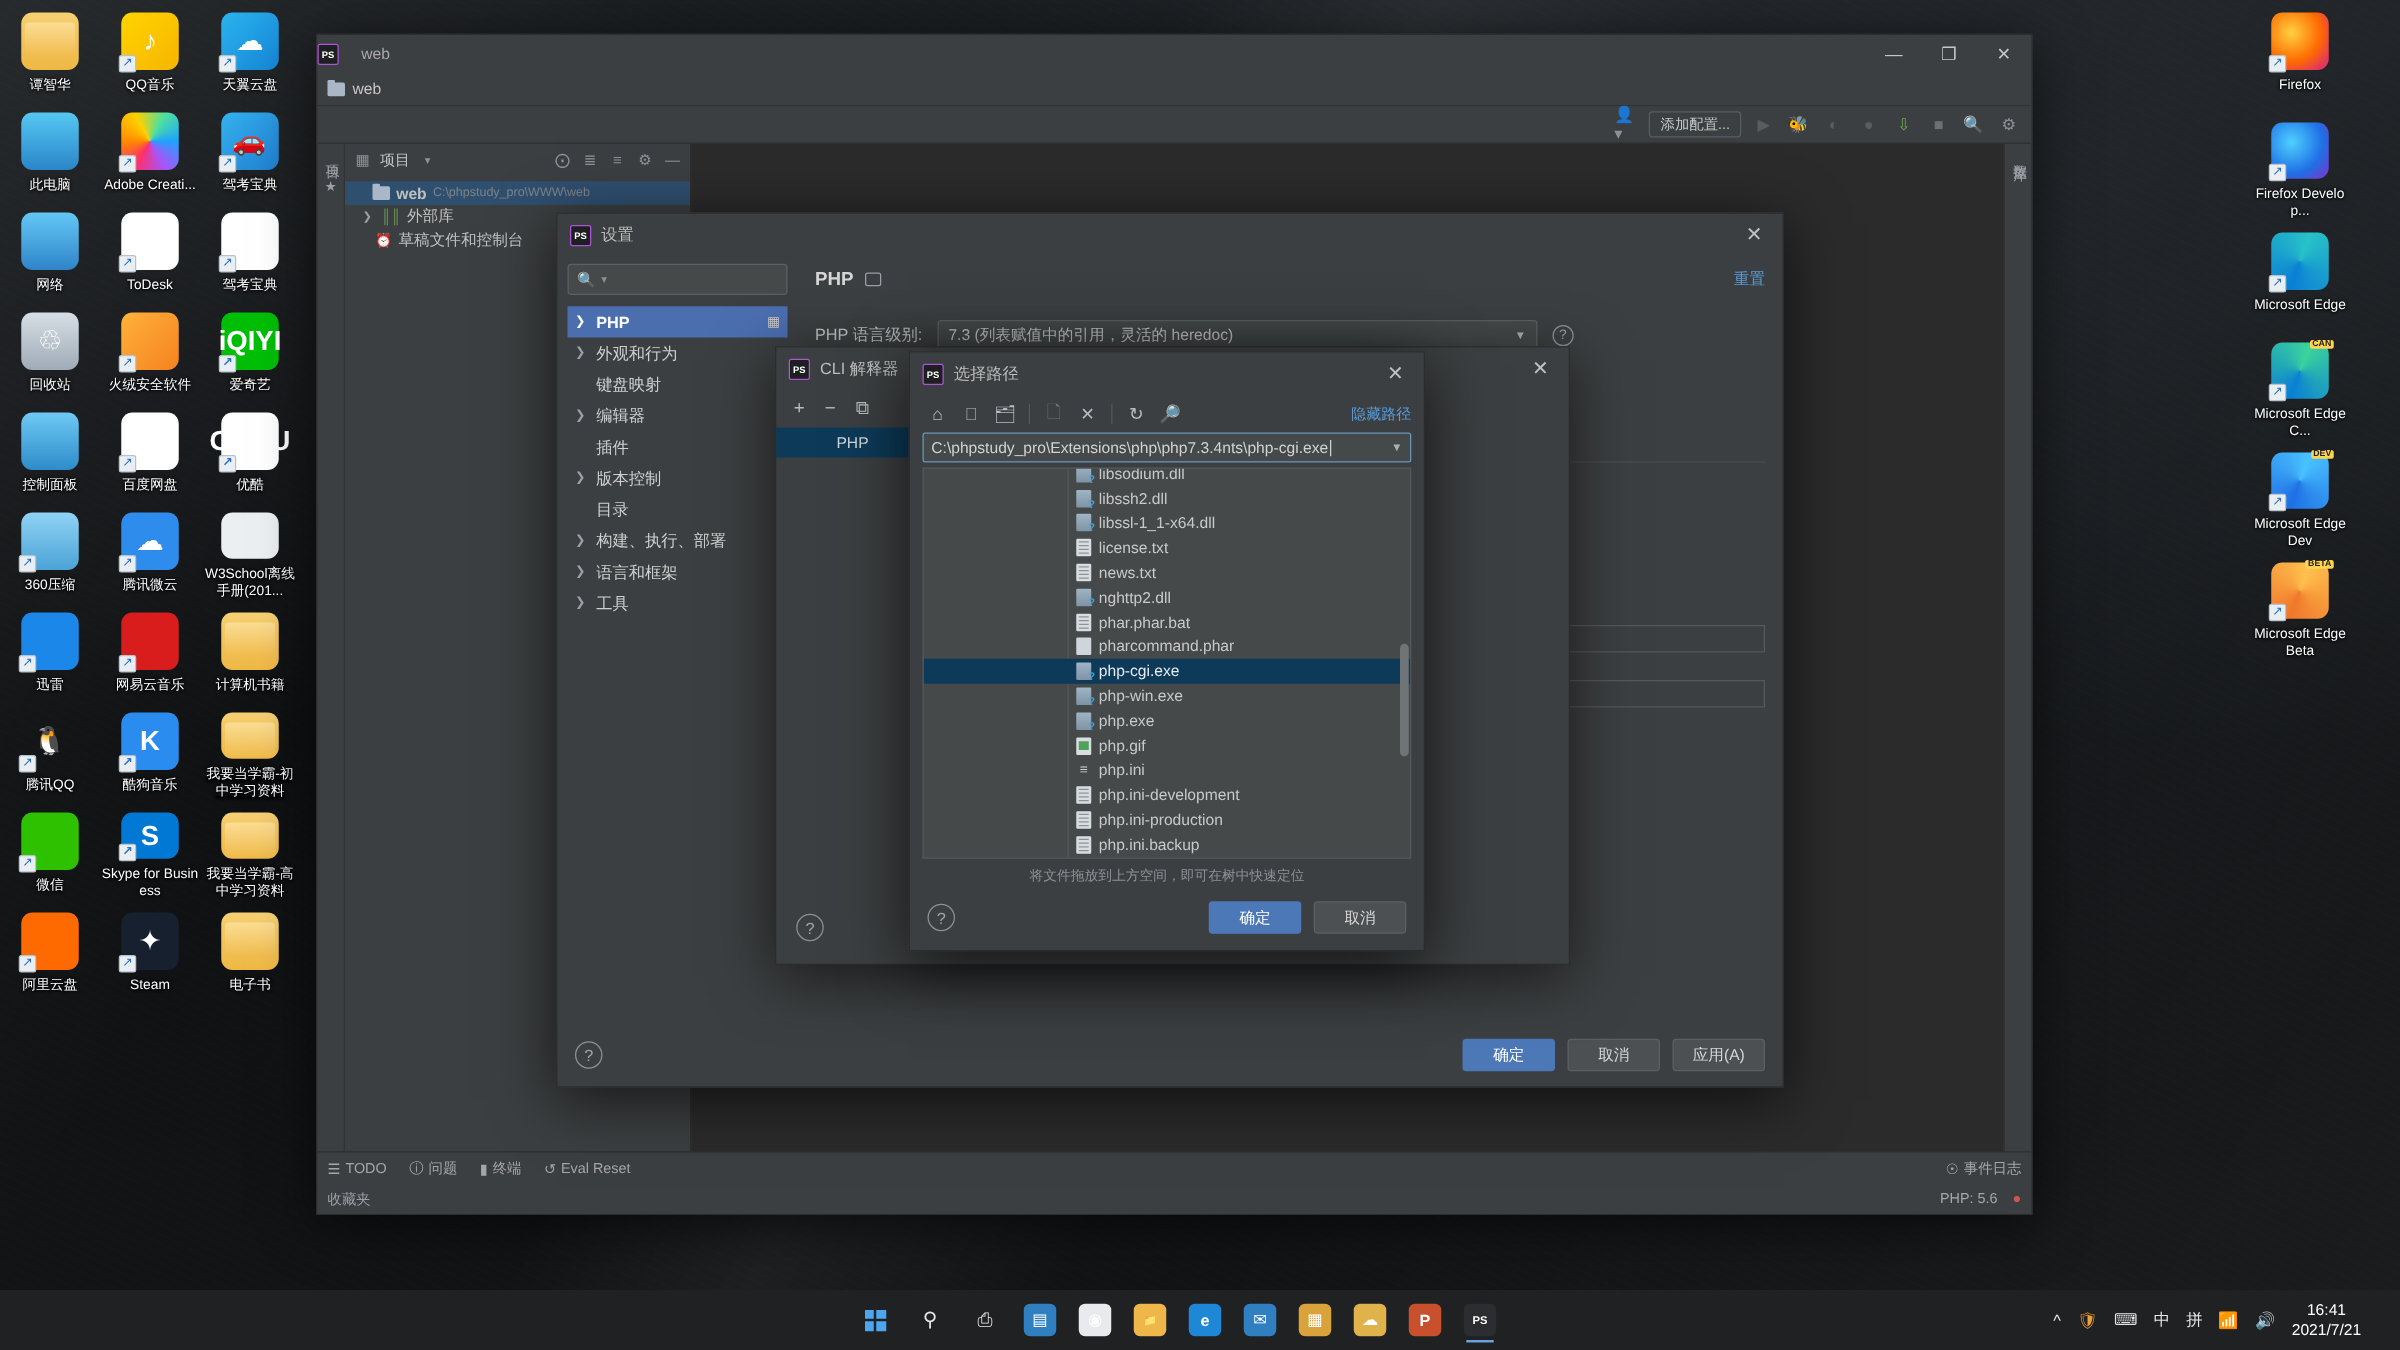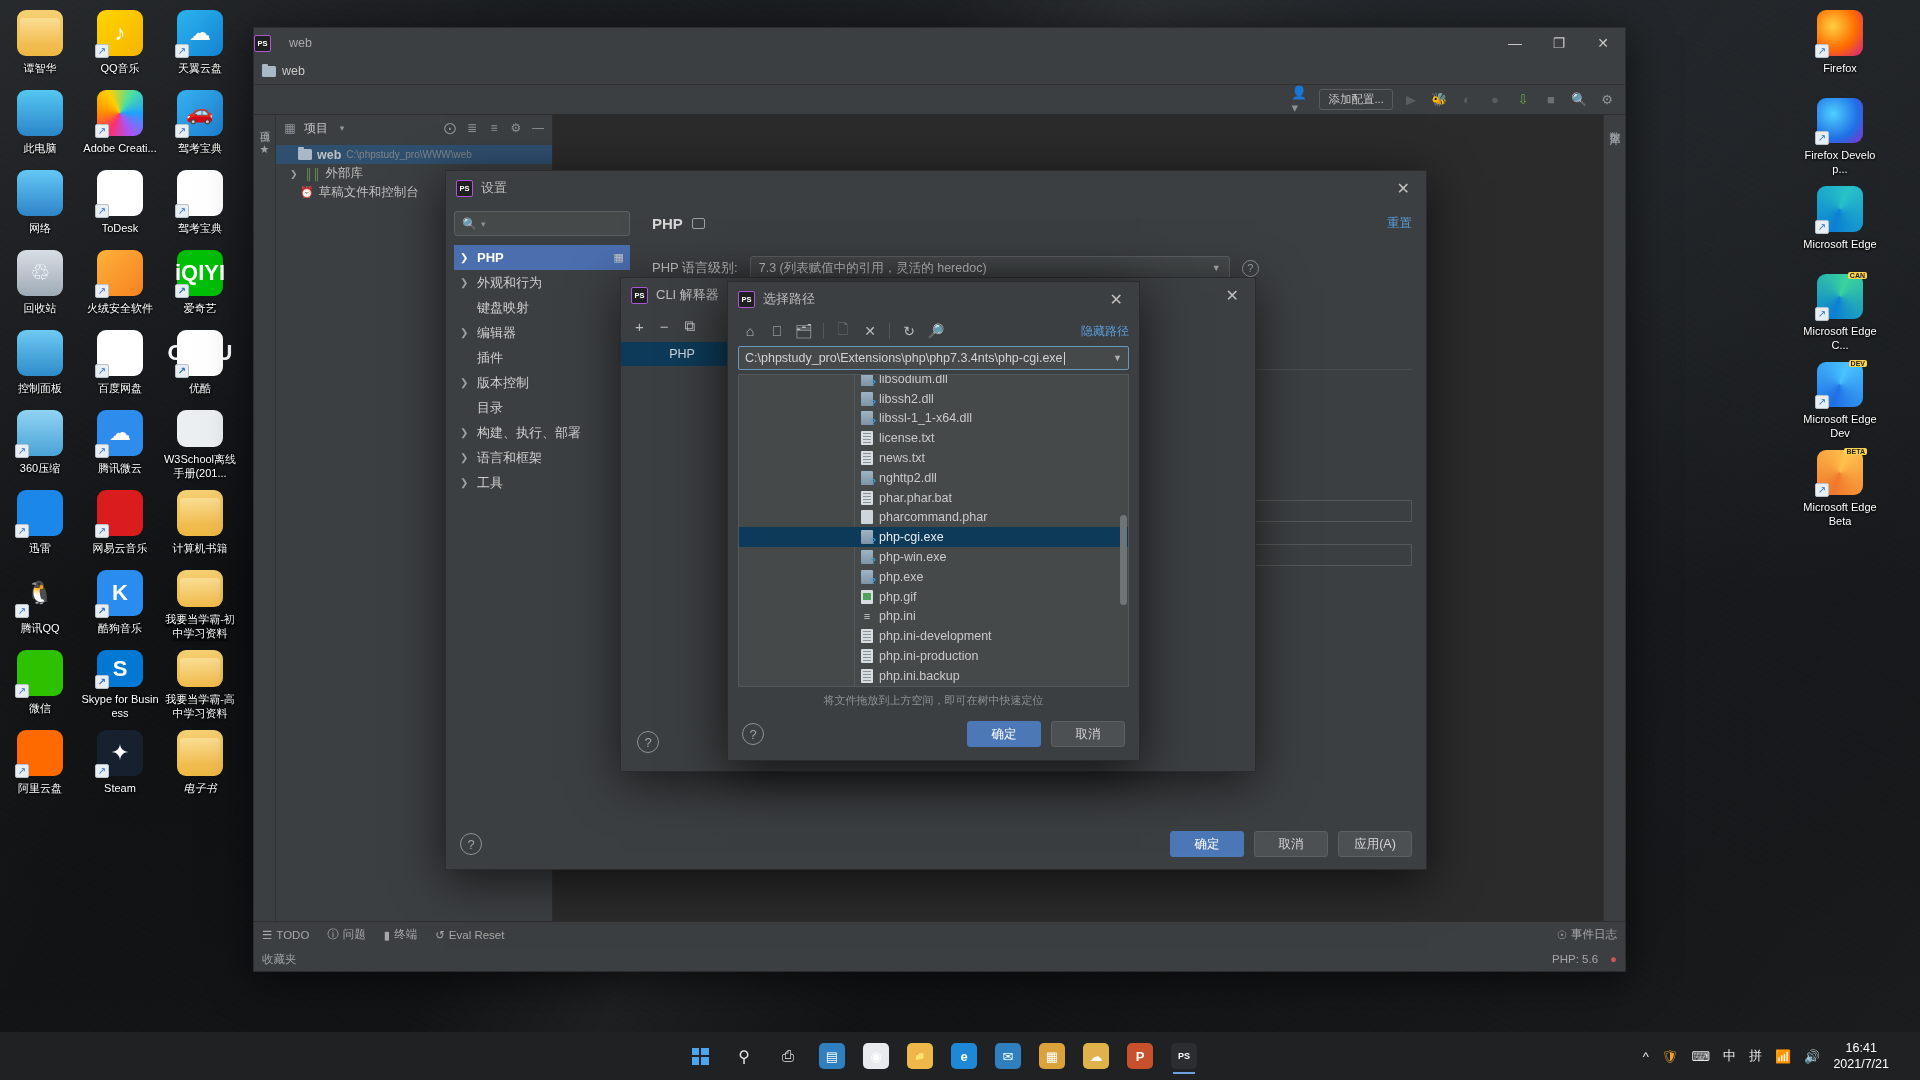--- a/index.html
+++ b/index.html
@@ -374,21 +374,21 @@
           <div class="lbl">计算机书籍</div>
         </div>
         <div class="dicon" style="height: 80px; text-decoration: underline;">
           <div class="glyph ic-folder"></div>
           <div class="lbl">我要当学霸-初中学习资料</div>
         </div>
         <div class="dicon" style="height: 80px;">
           <div class="glyph ic-folder"></div>
           <div class="lbl">我要当学霸-高中学习资料</div>
         </div>
-        <div class="dicon" style="height: 80px; font-style: italic;">
+        <div class="dicon" style="height: 80px;">
           <div class="glyph ic-folder"></div>
           <div class="lbl">电子书</div>
         </div>
       </div>
     </div>
 </div>
 
 <div id="desktop-right">
   <div class="dcol" id="right-grid">
       <div class="dicon" style="height: 88px;">

